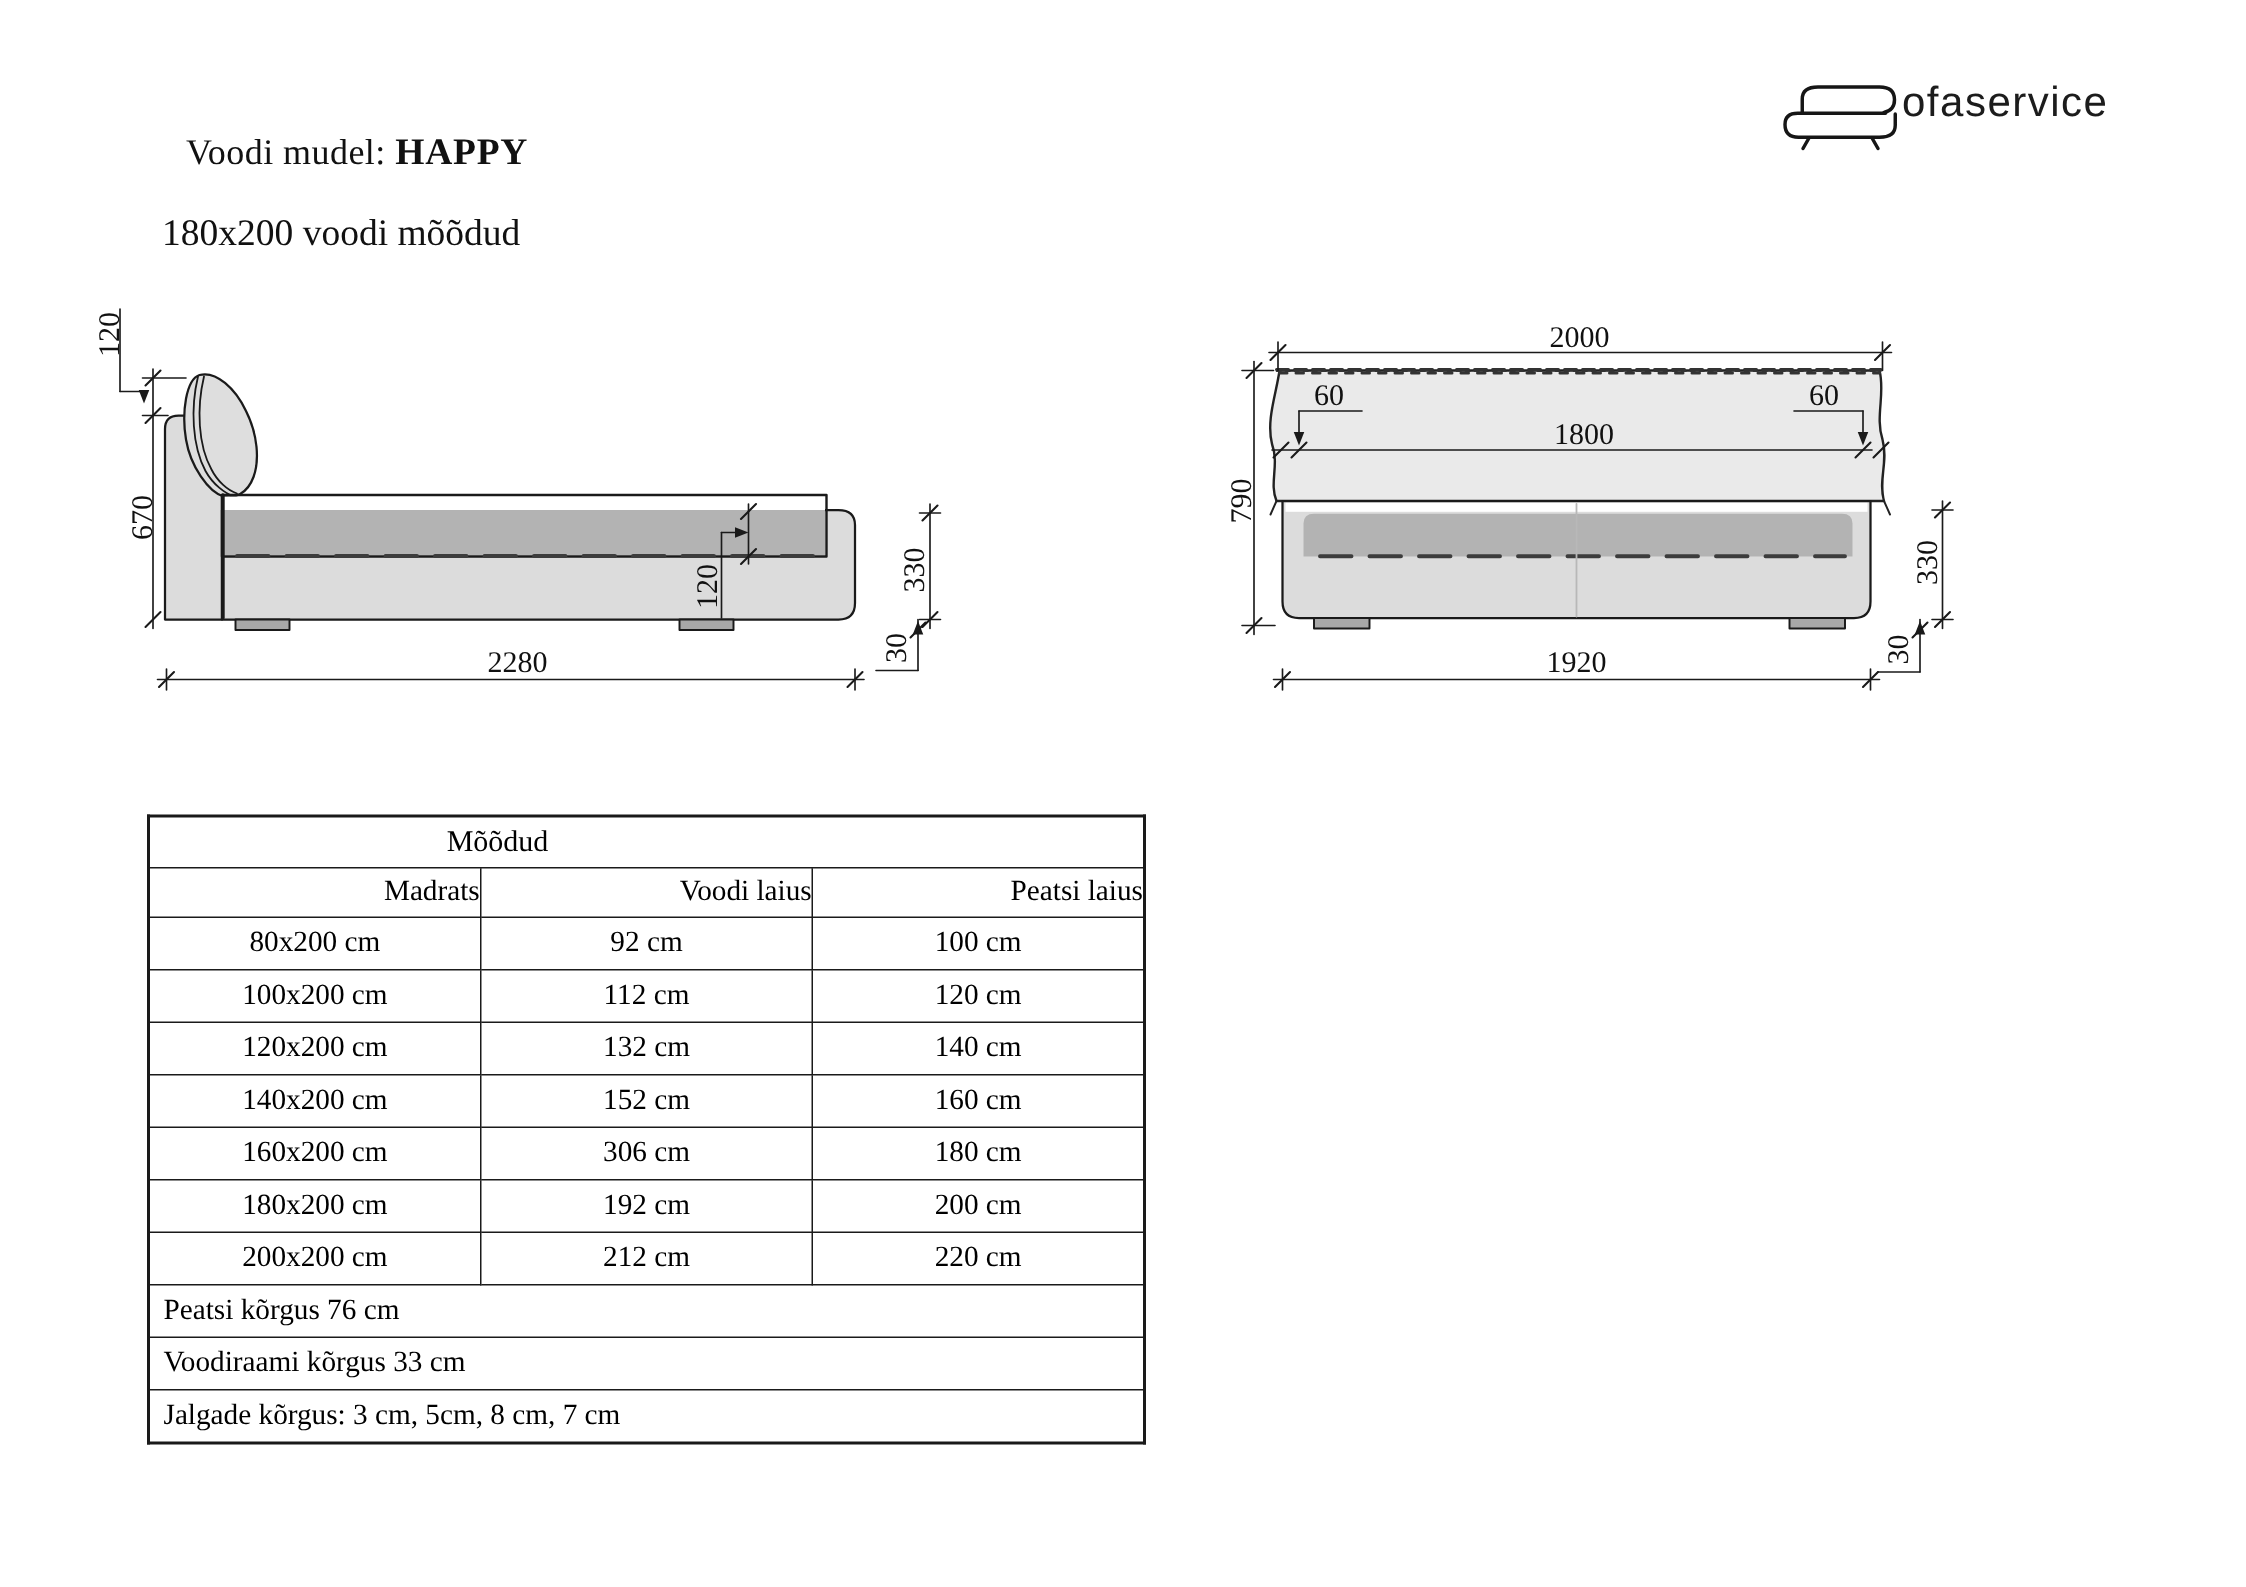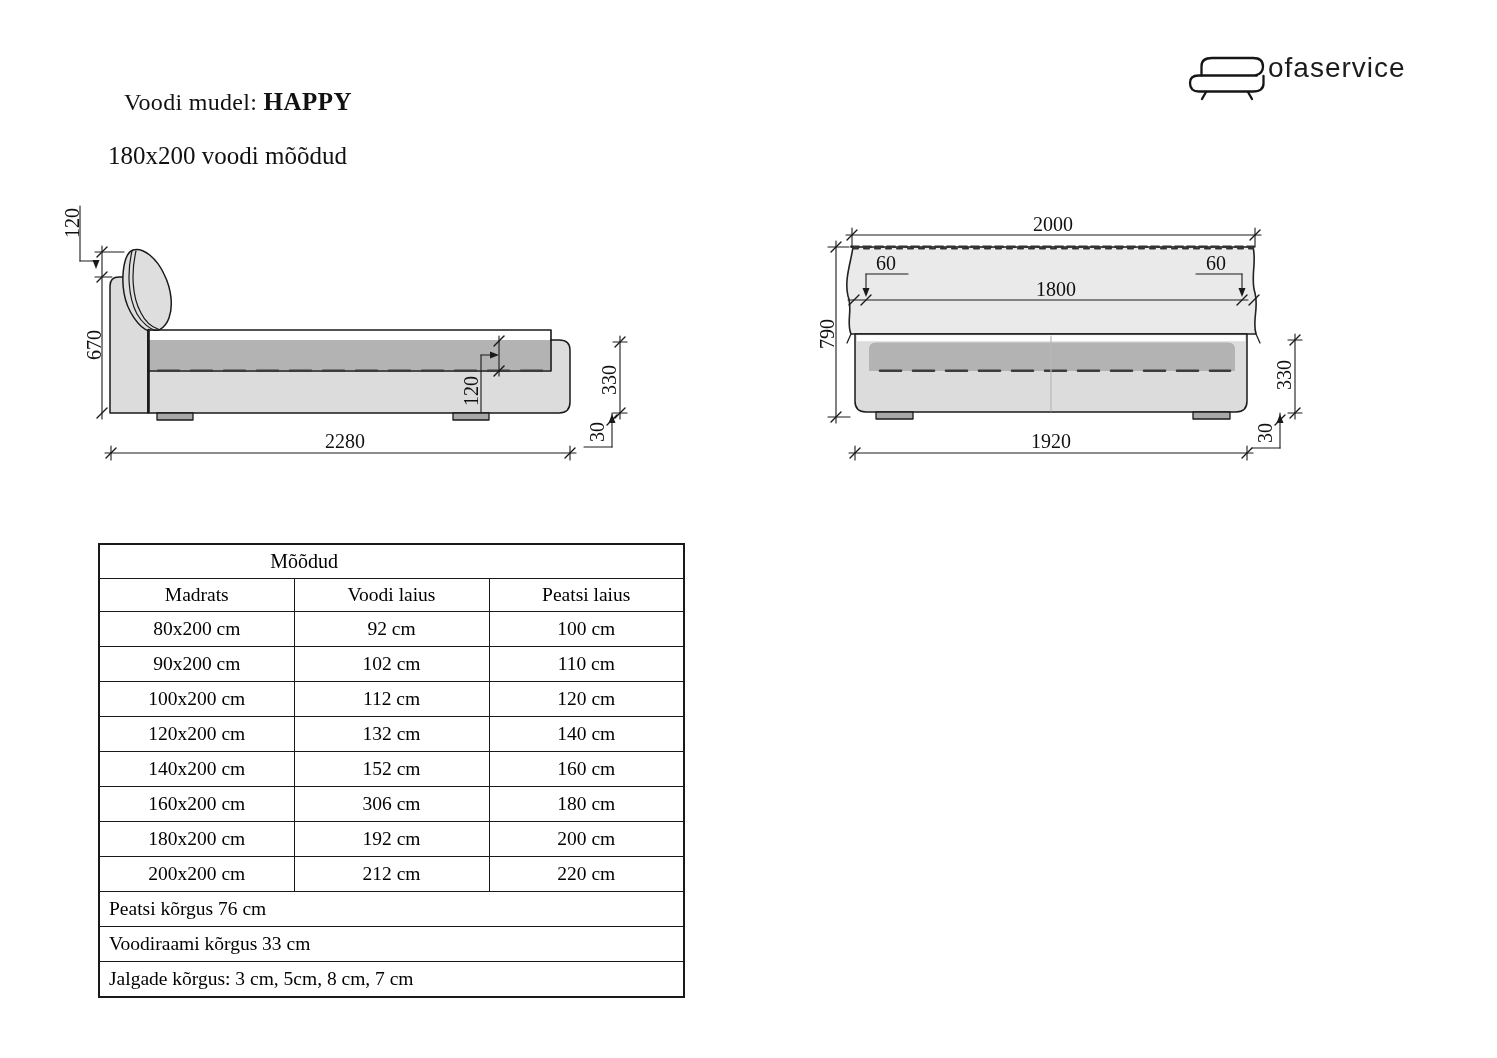--- a/index.html
+++ b/index.html
@@ -11,27 +11,27 @@
   .title b{font-size:25px;letter-spacing:.5px;}
   .subtitle{left:108px;top:142px;font-size:25px;}
   
   .logo-text{left:1268px;top:52px;font-family:"Liberation Sans","DejaVu Sans",sans-serif;
              font-weight:300;font-size:28px;color:#1c1c1c;letter-spacing:1px;}
   
   svg.sheet{position:absolute;left:0;top:0;}
   .dim{font:20px "Liberation Serif","DejaVu Serif",serif;fill:#111;}
   
   .spec{left:98px;top:543px;}
-  table{border-collapse:collapse;table-layout:fixed;width:587px;
+  table{border-collapse:collapse;table-layout:fixed;width:666px;
         font-size:19.5px;color:#000;}
   td{border:1.4px solid #1a1a1a;text-align:center;vertical-align:middle;padding:0;}
   table{border:2px solid #1a1a1a;}
   tr.r-title td{height:33px;font-size:20px;}
   tr.r-title .off{display:block;width:70%;text-align:center;}
-  tr.r-head td{height:32px;}
+  tr.r-head td{height:32px;text-align:right;}
   tr.r-foot td{height:34px;text-align:left;padding-left:9px;}
   .c1{width:212px}.c2{width:214px}.c3{width:198px}
 </style>
 </head>
 <body>
 
 <div class="abs title">
   <span>Voodi mudel:</span>
   <b>HAPPY</b>
 </div>
@@ -207,25 +207,20 @@
         <td class="c3">Peatsi laius</td>
       </tr>
     </tbody>
     <tbody>
         <tr style="height: 35px;">
           <td>80x200 cm</td>
           <td>92 cm</td>
           <td>100 cm</td>
         </tr>
         <tr style="height: 35px;">
-          <td>90x200 cm</td>
-          <td>102 cm</td>
-          <td>110 cm</td>
-        </tr>
-        <tr style="height: 35px;">
           <td>100x200 cm</td>
           <td>112 cm</td>
           <td>120 cm</td>
         </tr>
         <tr style="height: 35px;">
           <td>120x200 cm</td>
           <td>132 cm</td>
           <td>140 cm</td>
         </tr>
         <tr style="height: 35px;">

